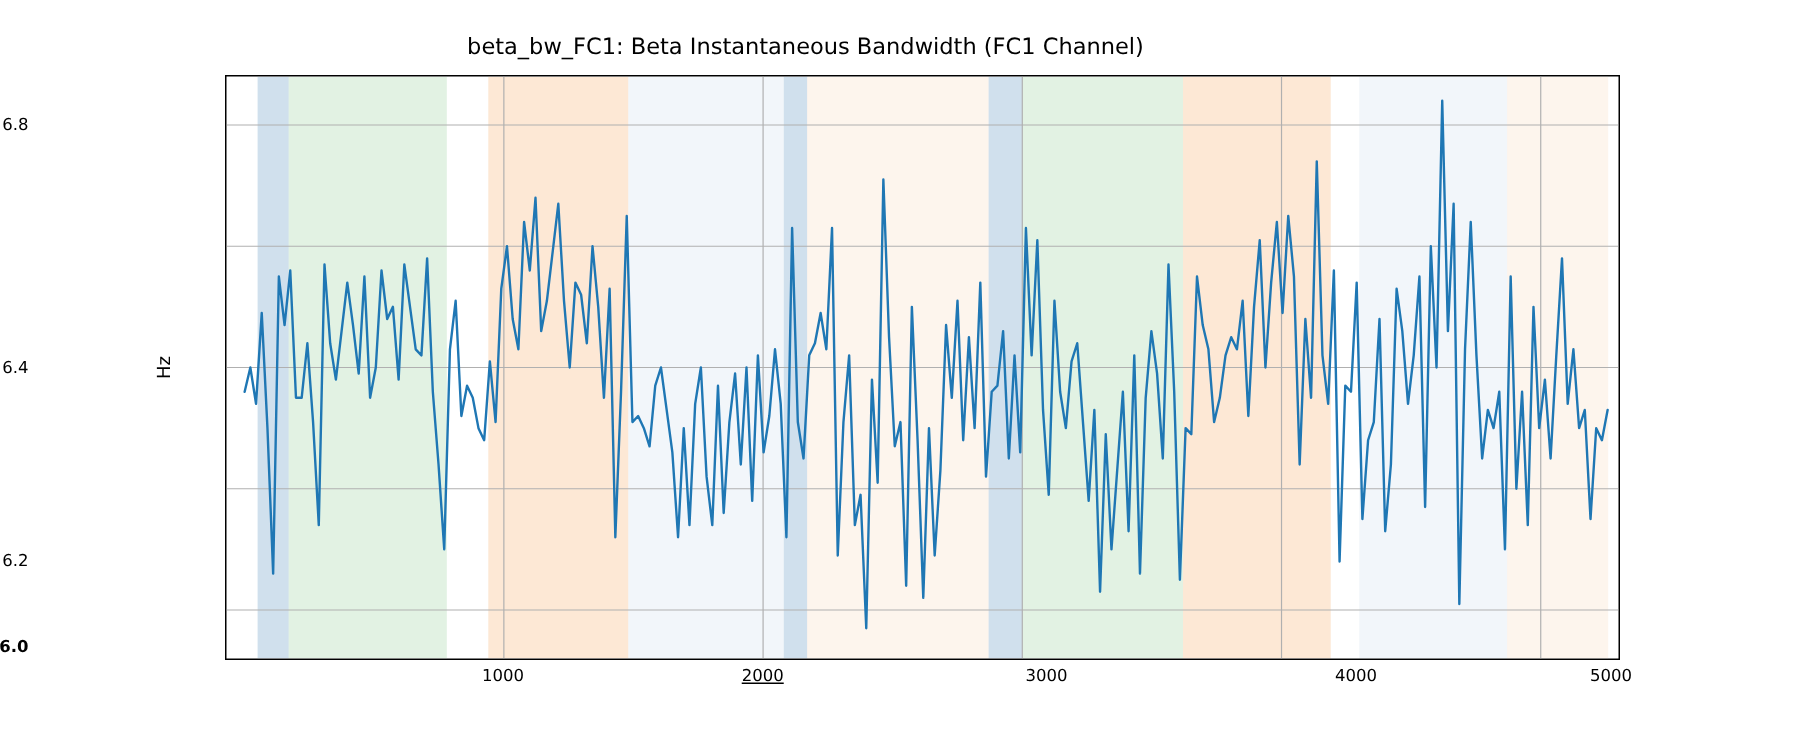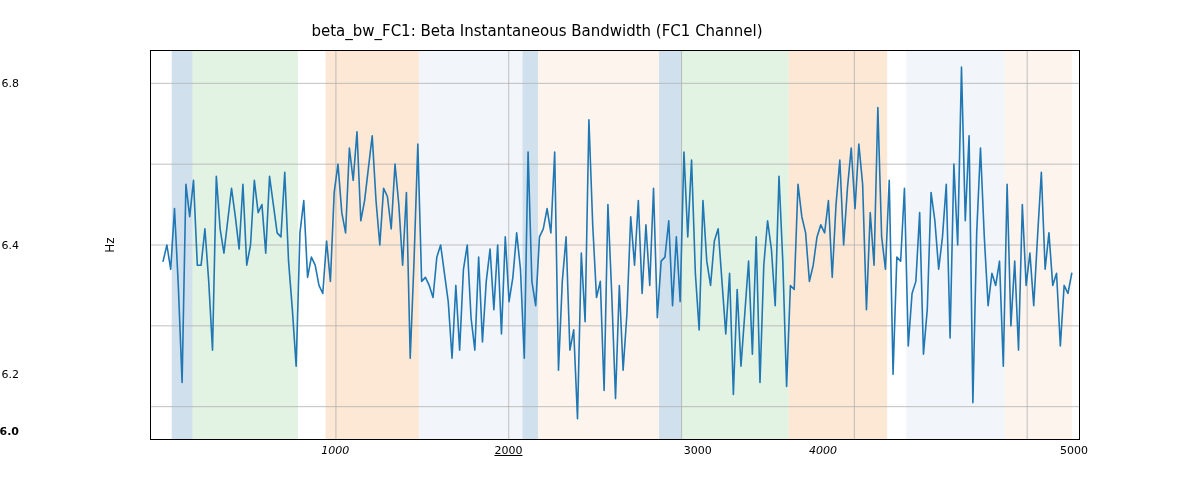--- a/index.html
+++ b/index.html
@@ -142,21 +142,21 @@
   </div>
 
   <div id="ytick-container">
       <div class="ytick-label" style="top: 431px; font-weight: bold;">6.0</div>
       <div class="ytick-label" style="top: 326.25px; margin-top: 48px;">6.2</div>
       <div class="ytick-label" style="top: 245px;">6.4</div>
       <div class="ytick-label" style="top: 157px; text-align: center;">6.6</div>
       <div class="ytick-label" style="top: 82.5px;">6.8</div>
     </div>
   <div id="xtick-container">
-      <div class="xtick-label" style="left: 335.307px; font-style: italic;">1000</div>
+      <div class="xtick-label" style="left: 335.307px;">1000</div>
       <div class="xtick-label" style="left: 508.492px; text-decoration: underline;">2000</div>
       <div class="xtick-label" style="left: 681.676px; text-align: right;">3000</div>
-      <div class="xtick-label" style="left: 823px; font-style: italic;">4000</div>
+      <div class="xtick-label" style="left: 904px;">4000</div>
       <div class="xtick-label" style="left: 1074px;">5000</div>
     </div>
 
 
 </div>
 
 </body></html>

